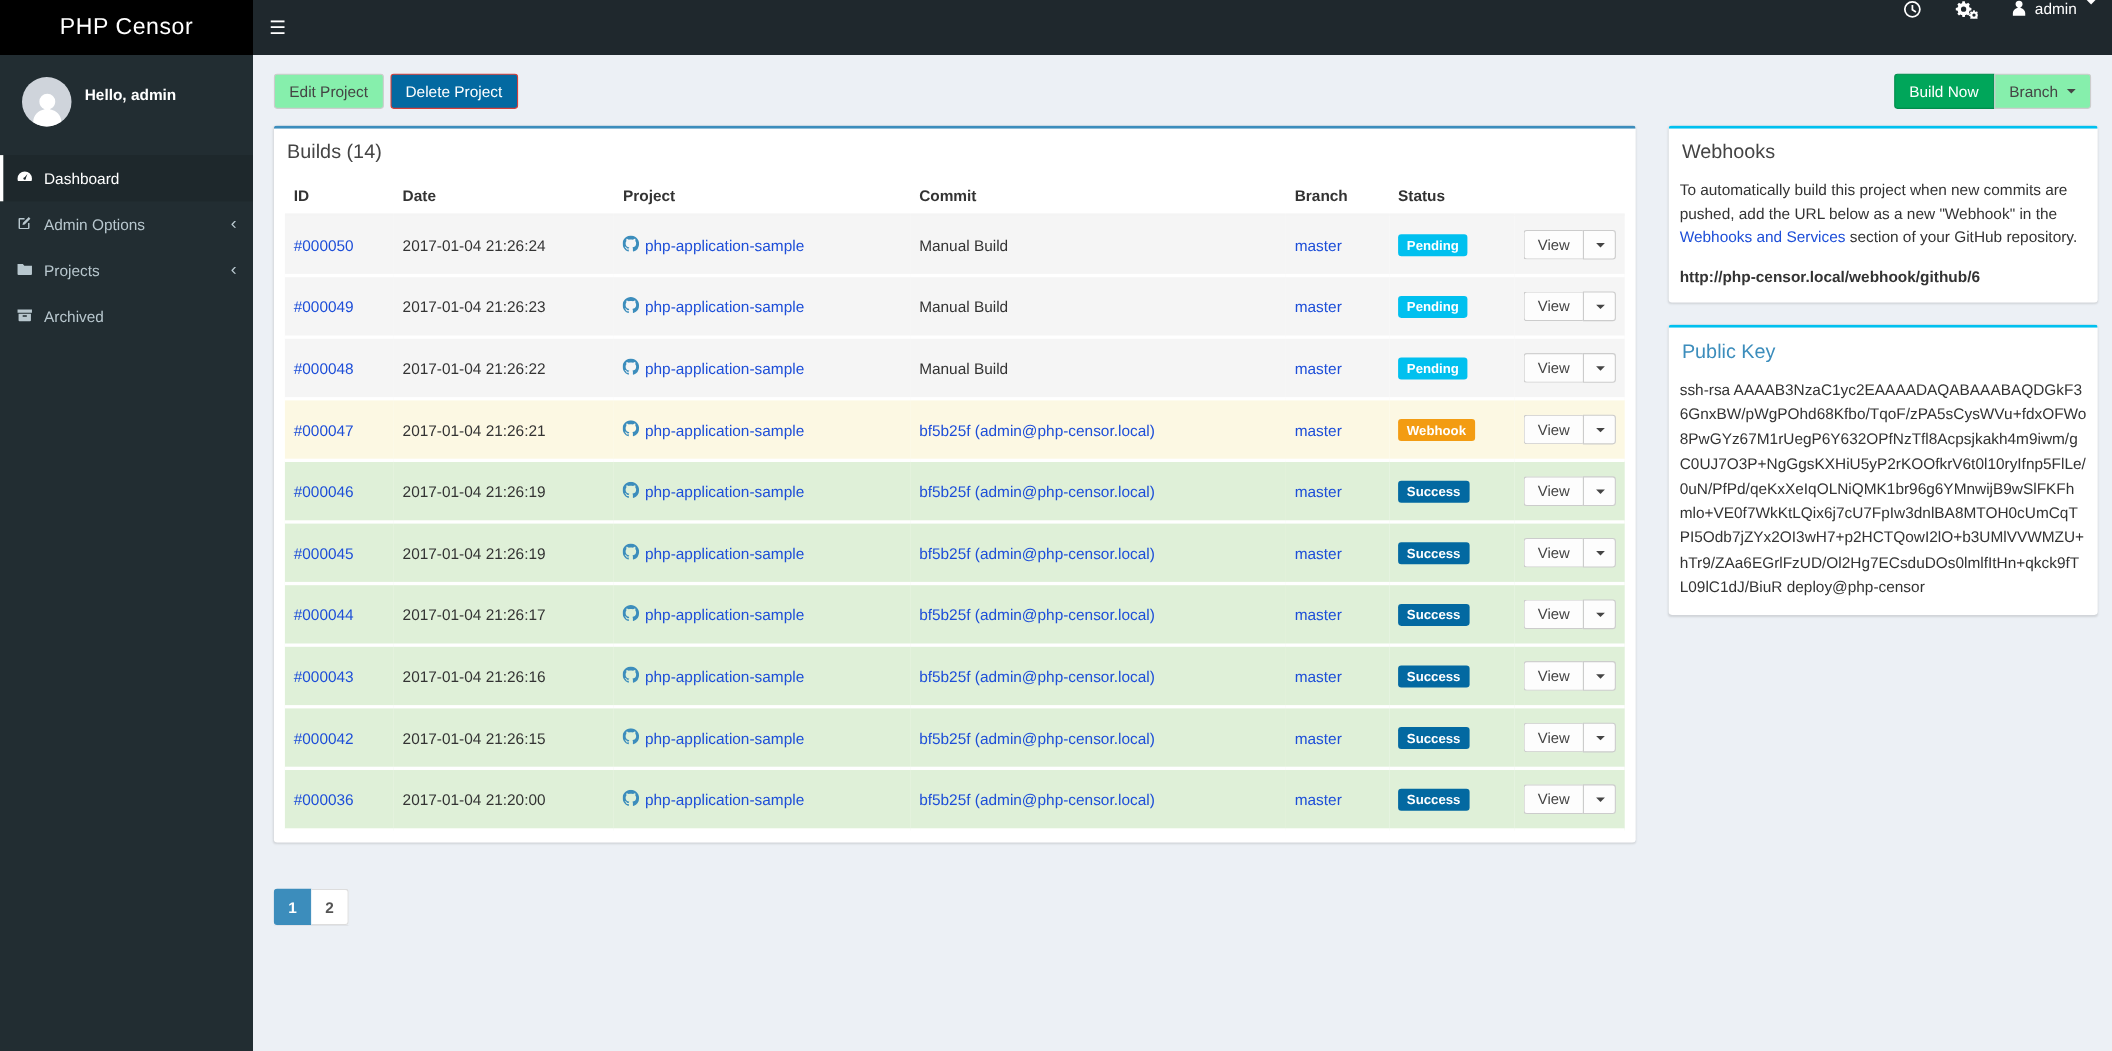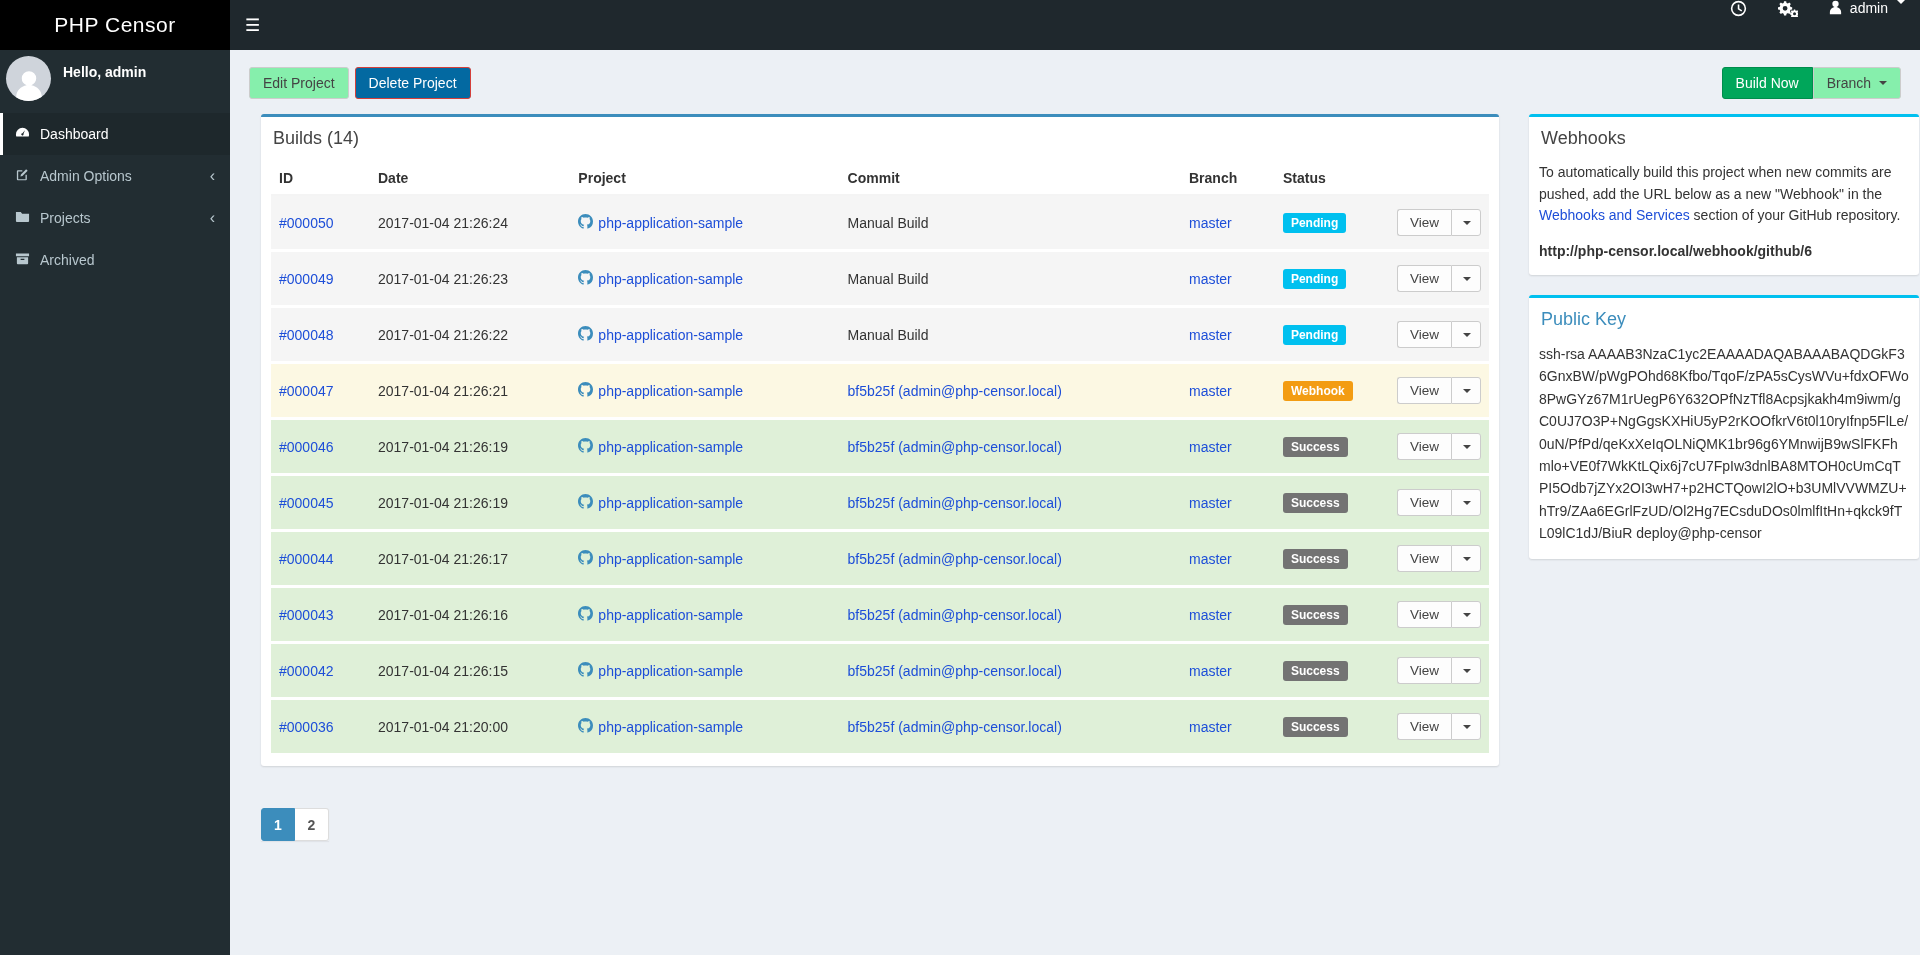--- a/index.html
+++ b/index.html
@@ -16,21 +16,21 @@
     justify-content:center; font-size:17px; cursor:pointer; }
   .nav-right { display:flex; align-items:stretch; }
   .nav-item { display:flex; align-items:flex-start; padding:0 15px; color:#fff; cursor:pointer; }
   .nav-item svg { display:block; }
   .user-menu { gap:7px; font-size:14px; }
   .caret { display:inline-block; width:0; height:0; border-top:4px solid #fff;
     border-left:4px solid transparent; border-right:4px solid transparent; margin-left:2px; }
 
   
   .sidebar { position:fixed; top:50px; left:0; width:230px; height:905px; background:#222d32; z-index:20; }
-  .user-panel { display:flex; padding:6px; gap:12px; }
+  .user-panel { display:flex; padding:20px; gap:12px; }
   .avatar { width:45px; height:45px; border-radius:50%; background:#cfd4db; overflow:hidden;
     display:flex; align-items:flex-end; justify-content:center; flex:none; }
   .avatar svg { width:34px; height:34px; fill:#fff; margin-bottom:-2px; }
   .greeting { color:#fff; font-weight:bold; font-size:14px; padding-top:8px; }
   .sidebar-menu { list-style:none; margin-top:6px; }
   .sidebar-menu li { display:flex; align-items:center; padding:12px 15px 12px 12px;
     color:#b8c7ce; cursor:pointer; border-left:3px solid transparent; gap:10px; }
   .sidebar-menu li.active { background:#1e282c; color:#fff; border-left-color:#fff; }
   .sidebar-menu li svg { width:15px; height:15px; fill:currentColor; flex:none; }
   .sidebar-menu .mi-label { flex:1; font-size:14px; }
@@ -47,21 +47,21 @@
   .btn-success { background:#00a65a; border-color:#008d4c; color:#fff; }
   .btn .caret { border-top-color:#444; }
 
   .actions-row { display:flex; margin:0 4px 15px 4px; }
   .actions-row .left-actions { display:flex; gap:6px; }
   .actions-row .right-actions { margin-left:auto; display:flex; }
   .right-actions .btn { border-radius:0; }
   .right-actions .btn:first-child { border-radius:3px 0 0 3px; }
   .right-actions .btn:last-child  { border-radius:0 3px 3px 0; }
 
-  .cols { display:flex; gap:30px; margin:0 16px; align-items:flex-start; }
+  .cols { display:flex; gap:30px; margin:0 4px; align-items:flex-start; }
   .col-left  { width:1238px; flex:none; }
   .col-right { width:390px;  flex:none; }
 
   .box { background:#fff; border-radius:3px; box-shadow:0 1px 2px rgba(0,0,0,.12);
     border-top:3px solid #3c8dbc; margin-bottom:20px; }
   .box-info { border-top-color:#00c0ef; }
   .box-header { padding:11px 12px 9px 12px; font-size:18px; color:#444; }
   .box-header.blue { color:#3c8dbc; }
   .box-body { padding:4px 10px 10px 10px; }
 
@@ -74,21 +74,21 @@
   tr.row-success td { background:#dff0d8; }
 
   a.lnk { color:#1d4ed8; text-decoration:none; cursor:pointer; }
   .proj { display:inline-flex; align-items:center; gap:5px; }
   .proj svg { width:15px; height:15px; fill:#3c8dbc; flex:none; }
 
   .badge { display:inline-block; padding:3px 8px; border-radius:3px; color:#fff;
     font-size:12px; font-weight:bold; }
   .badge-pending { background:#00c0ef; }
   .badge-running { background:#f39c12; }
-  .badge-success { background:#737373; }
+  .badge-success { background:#0369a1; }
 
   .btn-group { display:inline-flex; }
   .btn-group .btn { padding:5px 12px; font-size:13.5px; background:#fdfdfd; }
   .btn-group .btn.main { border-radius:3px 0 0 3px; border-right:none; }
   .btn-group .btn.drop { border-radius:0 3px 3px 0; padding:5px 9px; }
 
   .pagination { display:inline-flex; margin:22px 0 0 0; box-shadow:0 1px 1px rgba(0,0,0,.05); }
   .pagination .page { min-width:34px; height:33px; display:flex; align-items:center; justify-content:center;
     background:#fff; border:1px solid #ddd; color:#555; font-size:14px; cursor:pointer; font-weight:bold; }
   .pagination .page:first-child { border-radius:3px 0 0 3px; }

